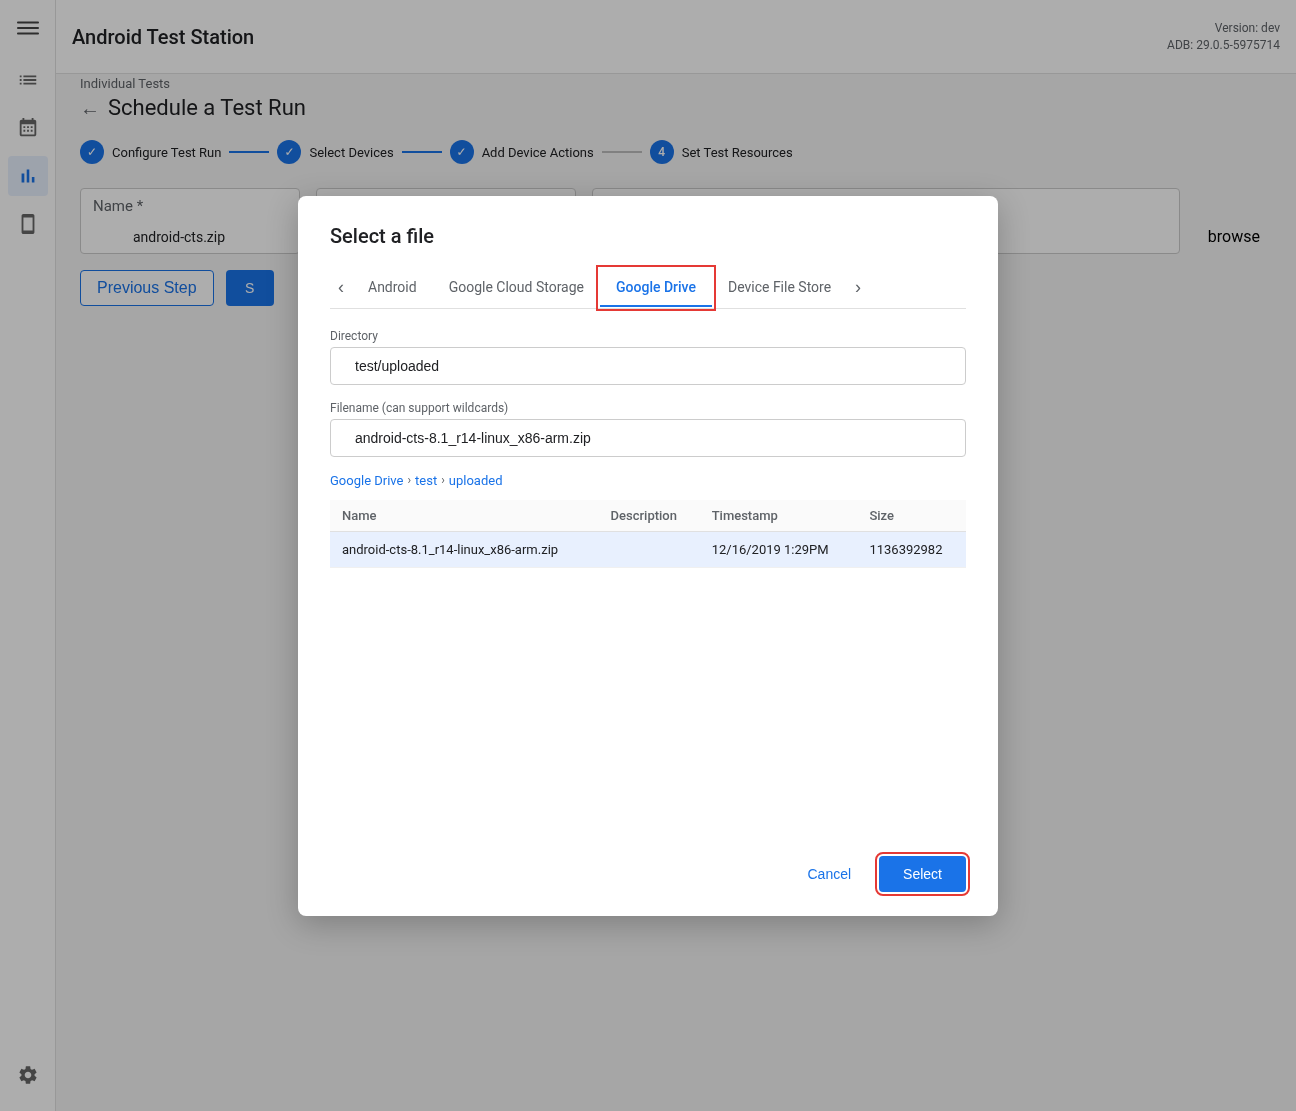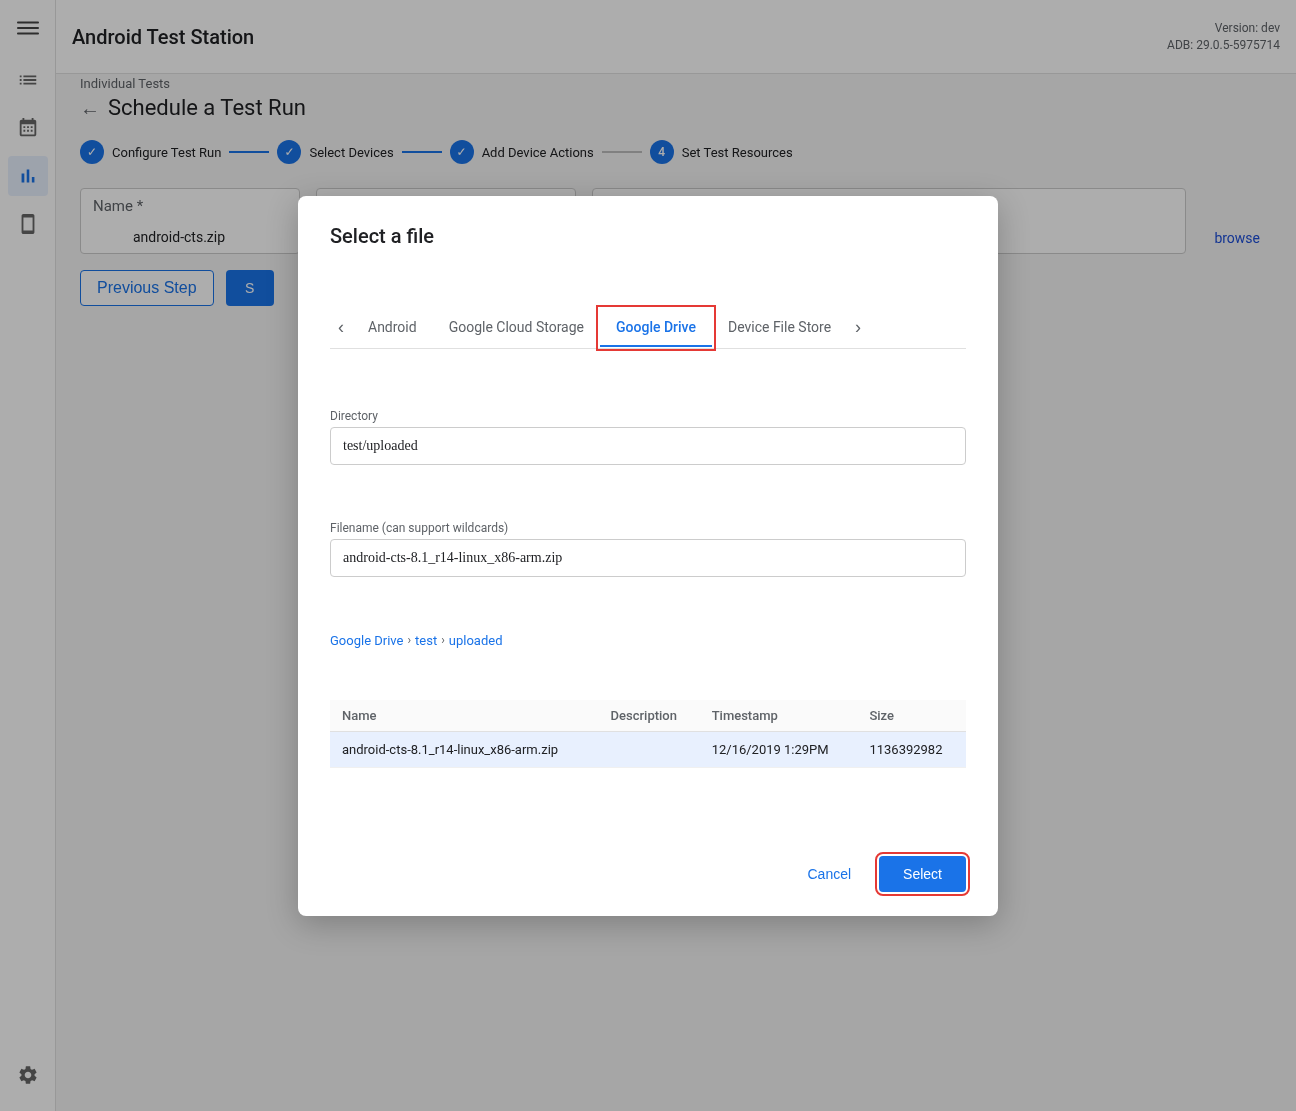--- a/index.html
+++ b/index.html
@@ -168,22 +168,22 @@
       font-size: 15px;
       color: #5f6368;
       margin-bottom: 14px;
     }
     .form-field-value {
       font-size: 14px;
       color: #202124;
       margin-left: 40px;
     }
     .browse-link {
-      color: #1d4ed8;
-      font-size: 14px;
+      color: #000000;
+      font-size: 16px;
       cursor: pointer;
       padding: 8px 12px;
       display: flex;
       align-items: flex-end;
     }
 
     
     .buttons-row {
       display: flex;
       gap: 12px;
@@ -224,21 +224,20 @@
     .dialog {
       background: #fff;
       border-radius: 8px;
       width: 700px;
       min-height: 720px;
       box-shadow: 0 8px 32px rgba(0,0,0,0.24);
       display: flex;
       flex-direction: column;
       padding: 28px 32px 24px 32px;
       position: relative;
-      gap: 40px;
     }
     .dialog-title {
       font-size: 20px;
       font-weight: 500;
       color: #202124;
       margin-bottom: 20px;
     }
 
     
     .tab-bar {
@@ -281,25 +280,24 @@
     .dialog-field label {
       display: block;
       font-size: 12px;
       color: #5f6368;
       margin-bottom: 4px;
     }
     .dialog-field input {
       width: 100%;
       border: 1px solid #ccc;
       border-radius: 4px;
-      padding: 10px 12px;
+      padding: 10px 24px;
       font-size: 14px;
       color: #202124;
       outline: none;
-      font-family: Liberation Serif, serif;
     }
 
     
     .path-breadcrumb {
       display: flex;
       align-items: center;
       gap: 4px;
       margin-bottom: 12px;
       font-size: 13px;
     }

